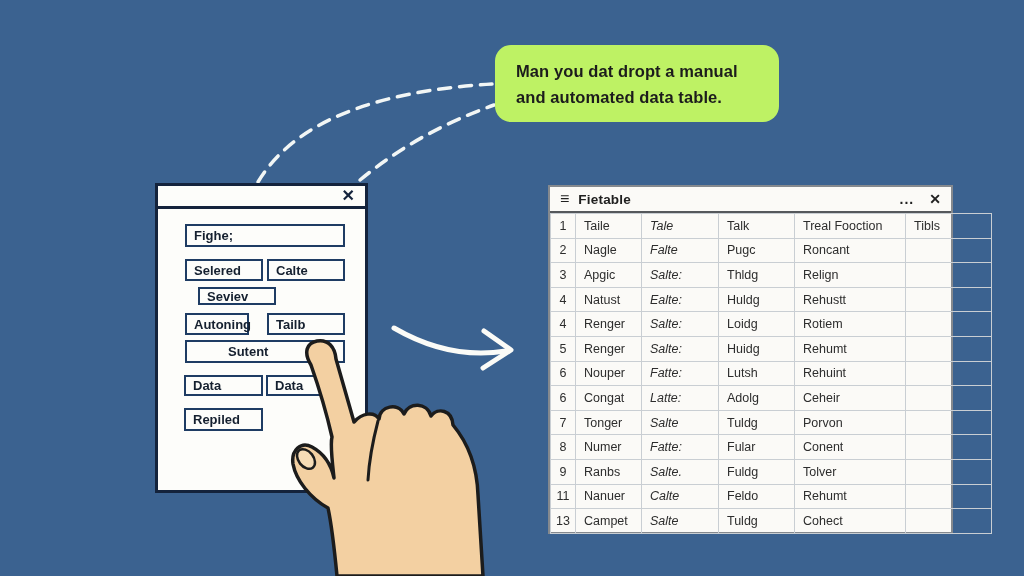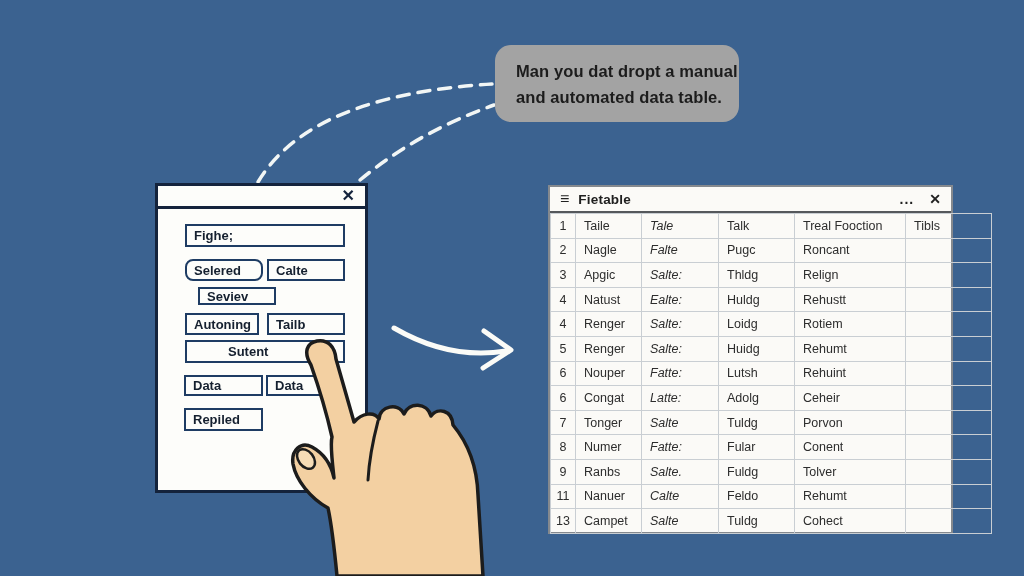--- a/index.html
+++ b/index.html
@@ -2,36 +2,36 @@
 <html><head>
 <meta charset="utf-8">
 <style>
   html,body{margin:0;padding:0;}
   body{font-family:"Liberation Sans", sans-serif; background:#3b6290;}
   .stage{position:relative;width:1024px;height:576px;background:#3b6290;overflow:hidden;}
 
   svg.overlay{position:absolute;left:0;top:0;width:1024px;height:576px;pointer-events:none;}
 
   
-  .bubble{position:absolute;left:495px;top:45px;width:244px;height:77px;background:#a3a3a3;
+  .bubble{position:absolute;left:495px;top:45px;width:284px;height:77px;background:#bef264;
     border-radius:16px;box-sizing:border-box;padding:14px 0 0 21px;color:#1c1c1c;
     font-size:16.5px;font-weight:600;line-height:1.55;letter-spacing:.1px;}
 
   
   .dialog{position:absolute;left:155px;top:183px;width:213px;height:310px;background:#fdfdfa;
     border:3px solid #14233c;box-sizing:border-box;}
   .dialog-titlebar{position:relative;height:20px;border-bottom:3px solid #14233c;}
   .dialog-close{position:absolute;right:10px;top:0px;font-size:16px;font-weight:bold;color:#14233c;line-height:20px;cursor:default;}
   .field{position:absolute;border:2.5px solid #1e3c63;background:#fdfdfa;box-sizing:border-box;
     display:flex;align-items:center;padding-left:7px;font-size:13px;font-weight:bold;color:#15202f;text-align:center;}
   .f1 {left:27px; top:38px; width:160px;height:23px;}
-  .f2a{left:27px; top:73px; width:78px; height:22px;border-radius:8px;}
+  .f2a{left:27px; top:73px; width:78px; height:22px;}
   .f2b{left:109px;top:73px; width:78px; height:22px;}
   .f3 {left:40px; top:101px;width:78px; height:18px;}
-  .f4a{left:27px; top:127px;width:74px; height:22px;}
+  .f4a{left:27px; top:127px;width:64px; height:22px;}
   .f4b{left:109px;top:127px;width:78px; height:22px;}
   .f5 {left:27px; top:154px;width:160px;height:23px;padding-left:41px;}
   .f6a{left:26px; top:189px;width:79px; height:21px;}
   .f6b{left:108px;top:189px;width:76px; height:21px;}
   .f7 {left:26px; top:222px;width:79px; height:23px;}
 
   svg.hand{position:absolute;left:0;top:0;width:1024px;height:576px;pointer-events:none;}
 
   
   .tablewin{position:absolute;left:548px;top:185px;width:405px;height:349px;background:#fbfaf7;

